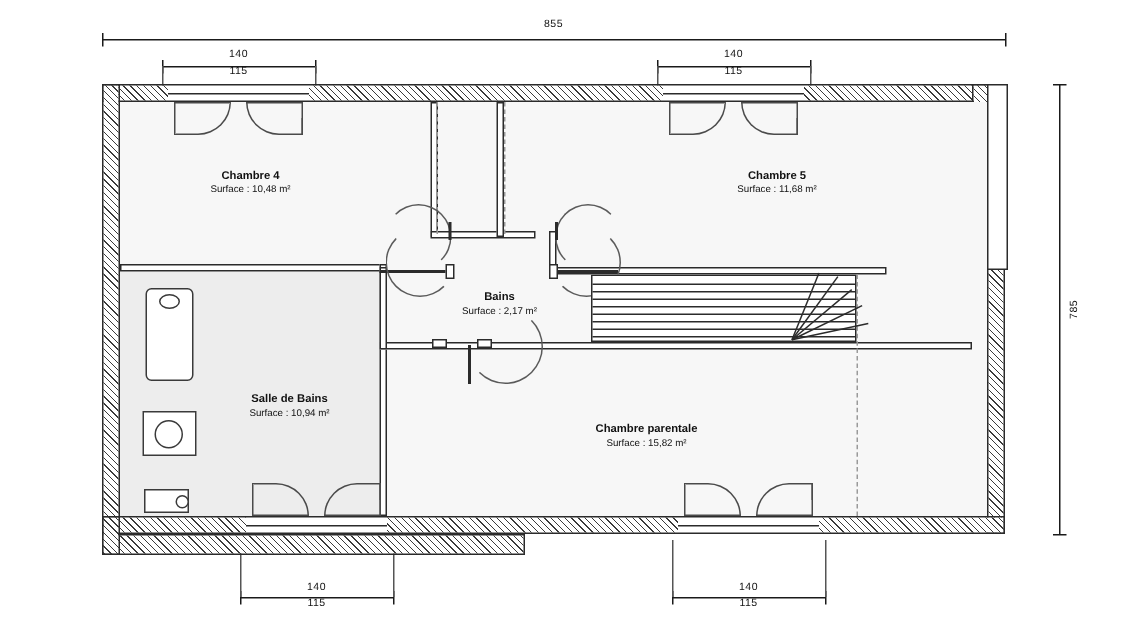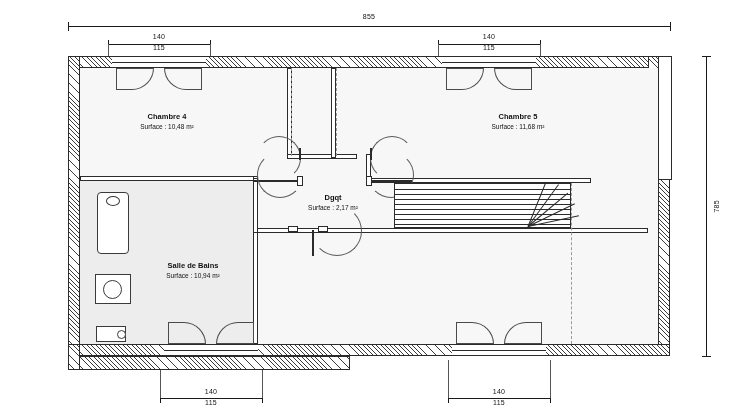--- a/index.html
+++ b/index.html
@@ -285,23 +285,27 @@
     <div class="roomname">Chambre 4</div>
     <div class="roomsurf">Surface : 10,48 m²</div>
   </div>
 
   <div class="roomlabel" style="left:518px;top:111px;">
     <div class="roomname">Chambre 5</div>
     <div class="roomsurf">Surface : 11,68 m²</div>
   </div>
 
   <div class="roomlabel" style="left:333px;top:192px;">
-    <div class="roomname">Dgqt</div>
+    <div class="roomname">Bains</div>
     <div class="roomsurf">Surface :  2,17 m²</div>
   </div>
 
   <div class="roomlabel" style="left:193px;top:260px;">
     <div class="roomname">Salle de Bains</div>
     <div class="roomsurf">Surface : 10,94 m²</div>
   </div>
 
+  <div class="roomlabel" style="left:431px;top:280px;">
+    <div class="roomname">Chambre parentale</div>
+    <div class="roomsurf">Surface :  15,82 m²</div>
+  </div>
 
 </div>
 
 </body></html>

